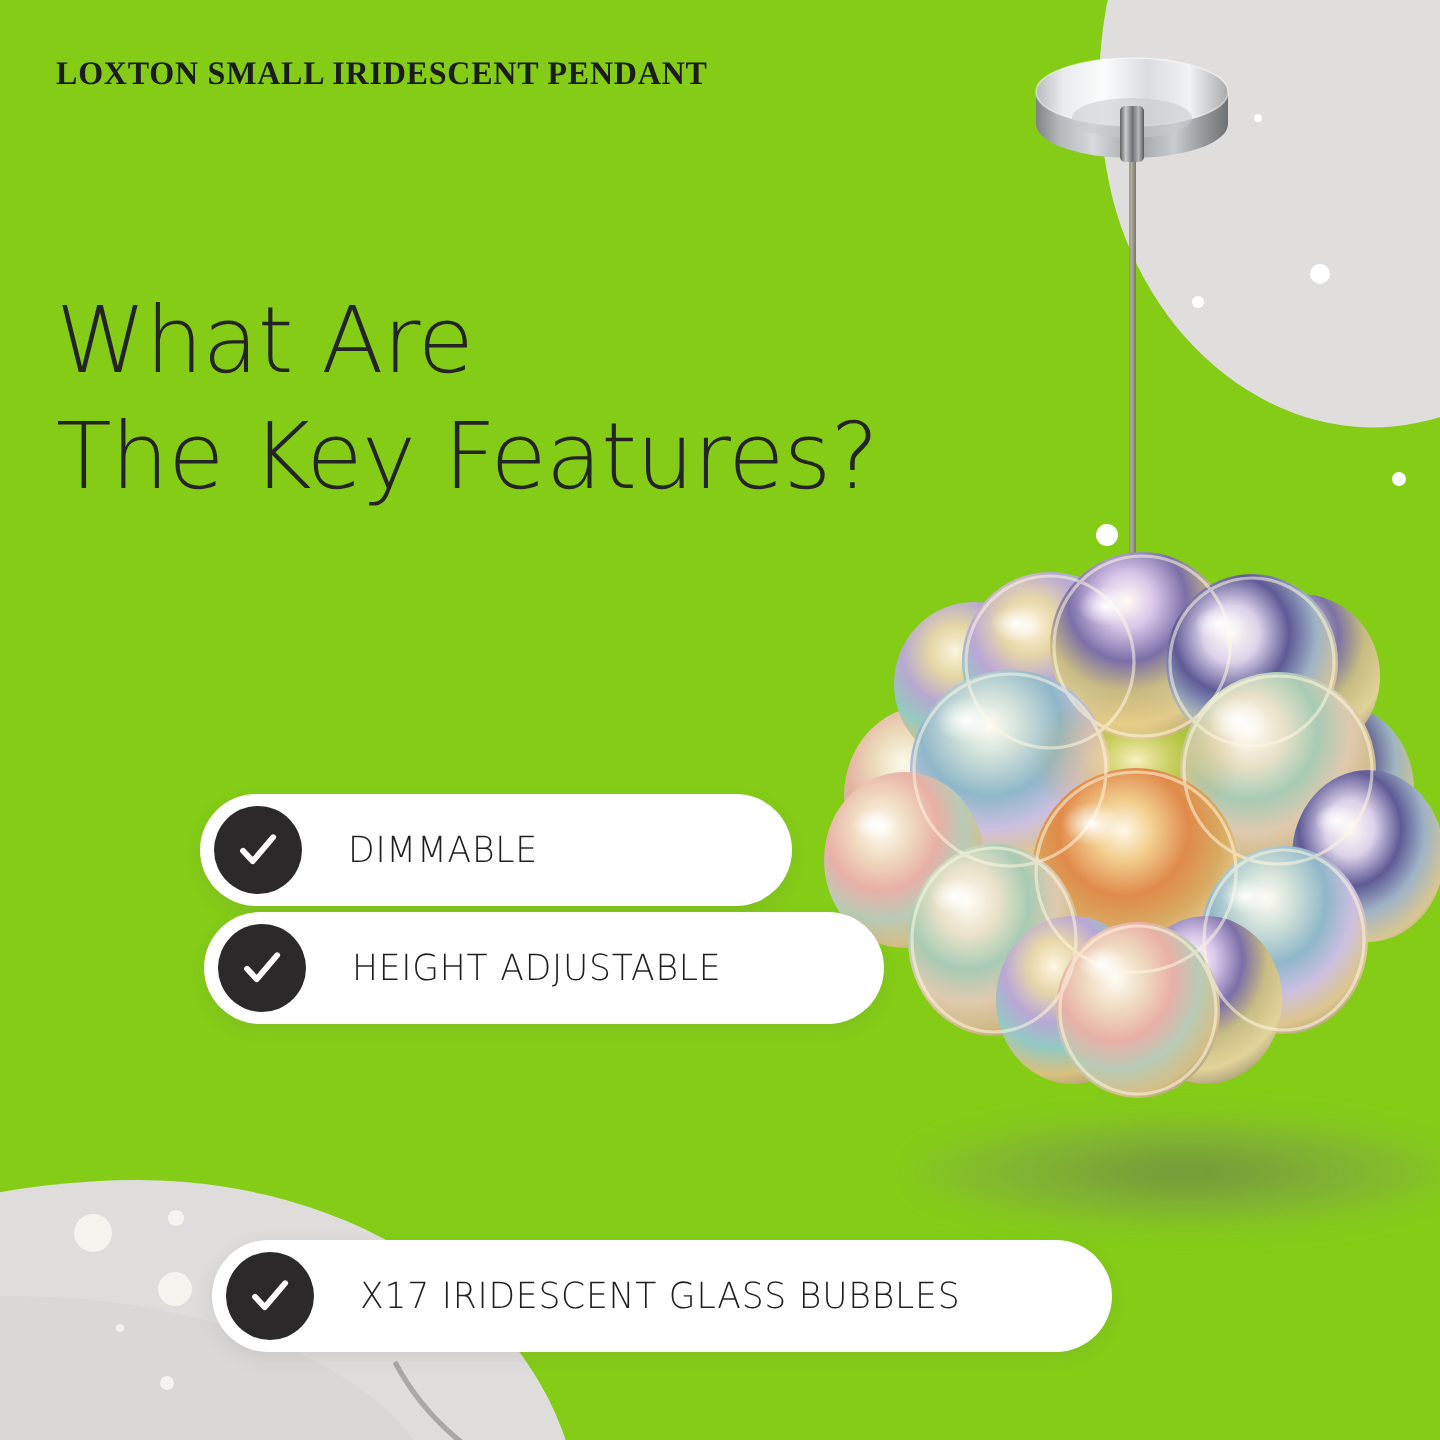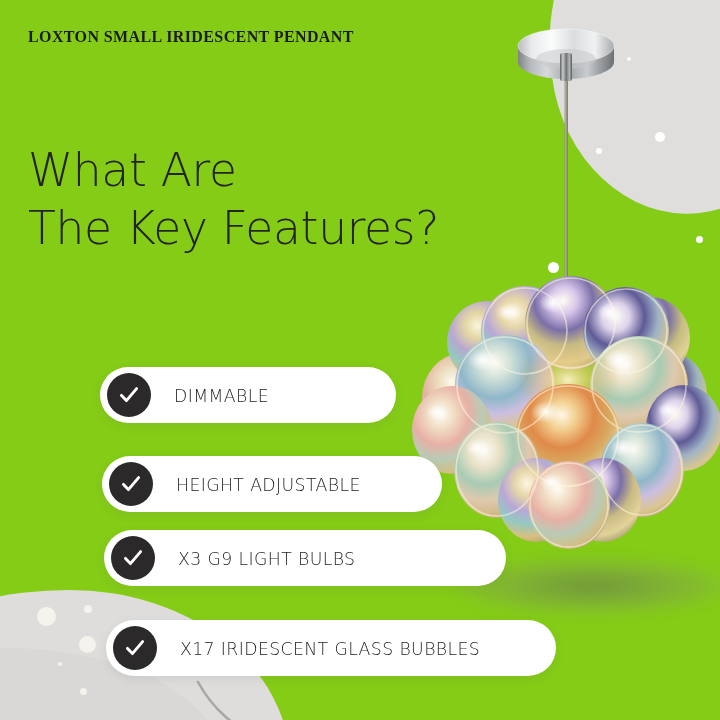--- a/index.html
+++ b/index.html
@@ -320,21 +320,21 @@
         <ellipse cx="668" cy="410" rx="11" ry="8" fill="url(#specHi)"></ellipse>
       </g>
     </g>
   </svg>
 
   <div class="top-label">LOXTON SMALL IRIDESCENT PENDANT</div>
 
   <div class="headline">What Are
 The Key Features?</div>
 
-  <div class="pill" style="left:100px; top:367px; width:296px;text-align:center;">
+  <div class="pill" style="left:100px; top:397px; width:296px;text-align:center;">
     <span class="check-wrap">
       <span class="check-circle">
         <svg width="26" height="26" viewBox="0 0 26 26">
           <path d="M 5.5 13.4 L 10.4 18.6 L 20.6 6.6" fill="none" stroke="#ffffff" stroke-width="2.9" stroke-linecap="round" stroke-linejoin="round"></path>
         </svg>
       </span>
     </span>
     <span class="pill-text">DIMMABLE</span>
   </div>
 
@@ -342,30 +342,20 @@
     <span class="check-wrap">
       <span class="check-circle">
         <svg width="26" height="26" viewBox="0 0 26 26">
           <path d="M 5.5 13.4 L 10.4 18.6 L 20.6 6.6" fill="none" stroke="#ffffff" stroke-width="2.9" stroke-linecap="round" stroke-linejoin="round"></path>
         </svg>
       </span>
     </span>
     <span class="pill-text">HEIGHT ADJUSTABLE</span>
   </div>
 
-  <div class="pill" style="left:104px; top:530px; width:402px;">
-    <span class="check-wrap">
-      <span class="check-circle">
-        <svg width="26" height="26" viewBox="0 0 26 26">
-          <path d="M 5.5 13.4 L 10.4 18.6 L 20.6 6.6" fill="none" stroke="#ffffff" stroke-width="2.9" stroke-linecap="round" stroke-linejoin="round"></path>
-        </svg>
-      </span>
-    </span>
-    <span class="pill-text">X3 G9 LIGHT BULBS</span>
-  </div>
 
   <div class="pill" style="left:106px; top:620px; width:450px;">
     <span class="check-wrap">
       <span class="check-circle">
         <svg width="26" height="26" viewBox="0 0 26 26">
           <path d="M 5.5 13.4 L 10.4 18.6 L 20.6 6.6" fill="none" stroke="#ffffff" stroke-width="2.9" stroke-linecap="round" stroke-linejoin="round"></path>
         </svg>
       </span>
     </span>
     <span class="pill-text">X17 IRIDESCENT GLASS BUBBLES</span>

